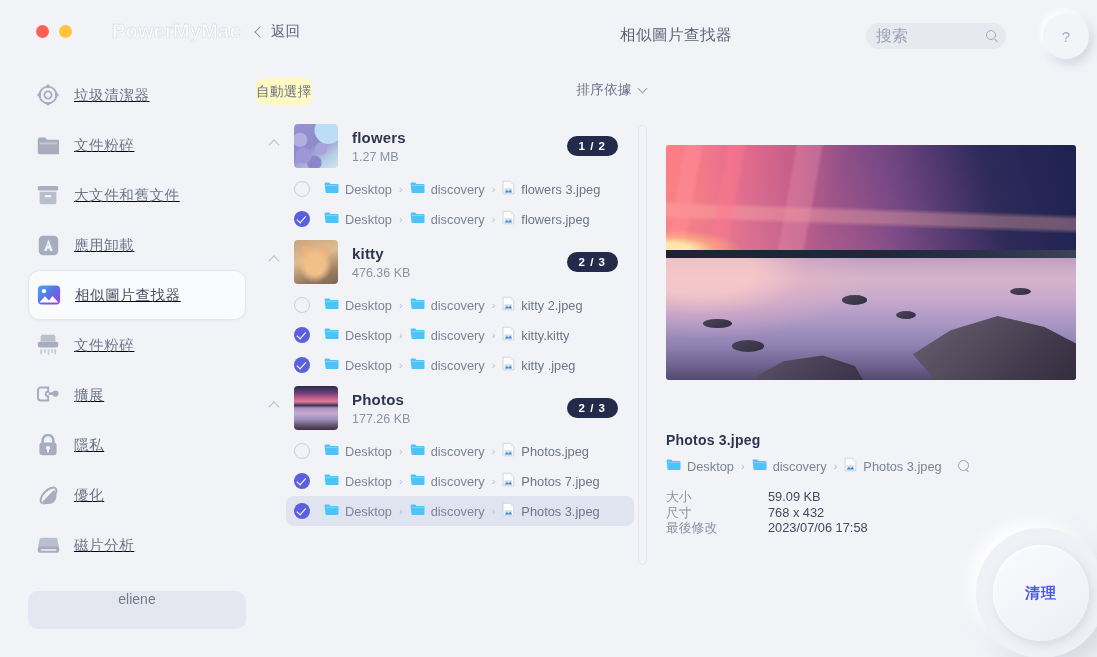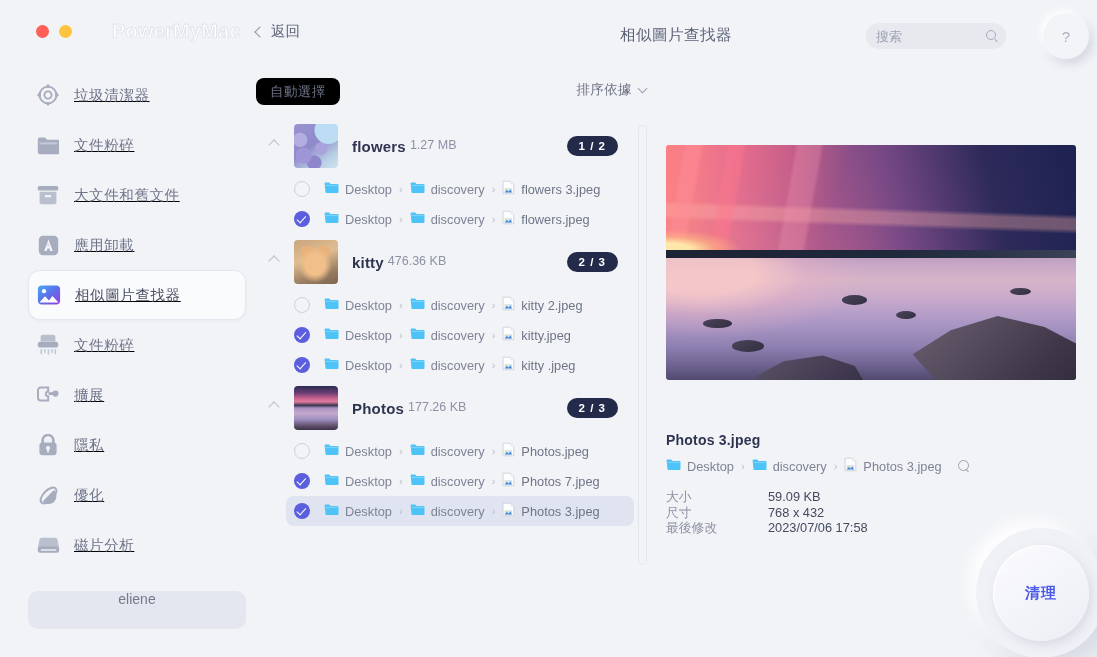--- a/index.html
+++ b/index.html
@@ -36,21 +36,21 @@
     font-size: 15.5px; color: #5b6277; letter-spacing: .5px;
   }
   .searchbox {
     position: absolute; top: 23px; left: 858px;
     width: 140px; height: 26px; border-radius: 13px;
     background: #e7e9ef; display: flex; align-items: center;
     padding: 0 10px; cursor: text;
   }
   .searchbox input {
     border: none; background: transparent; outline: none;
-    font-family: inherit; font-size: 13px; color: #6b7285; width: 110px;
+    font-family: inherit; font-size: 16px; color: #6b7285; width: 110px;
   }
   .searchbox input::placeholder { color: #9ba2b3; }
   .mag { width: 12px; height: 12px; position: relative; margin-left: auto; flex: none; }
   .mag::before { content:''; position:absolute; top:0; left:0; width:8px; height:8px; border:1.3px solid #a4abbb; border-radius:50%; }
   .mag::after { content:''; position:absolute; bottom:0.5px; right:0.5px; width:4px; height:1.3px; background:#a4abbb; transform: rotate(45deg); }
   .help-btn {
     position: absolute; top: 13px; left: 1035px;
     width: 46px; height: 46px; border-radius: 50%;
     background: #f3f4f8;
     box-shadow: -3px -3px 7px rgba(255,255,255,.95), 4px 5px 10px rgba(163,172,192,.38);
@@ -77,21 +77,21 @@
     position: absolute; bottom: 28px; left: 20px;
     width: 218px; height: 38px; border-radius: 10px;
     background: #e4e7ef; display: flex; justify-content: center;
     color: #737a8d; font-size: 14px; cursor: pointer;
   }
 
   
   .list-toolbar { position: absolute; top: 78px; left: 248px; width: 390px; height: 30px; }
   .auto-select {
     position: absolute; left: 0; top: 0; height: 27px;
-    padding: 0 14px; border-radius: 8px; background: #000000;
+    padding: 0 0; border-radius: 8px; background: #fef9c3;
     display: flex; align-items: center; color: #6b melhores; cursor: pointer;
     font-size: 13.5px; color: #6b7285; letter-spacing: .4px;
   }
   .sort-by {
     position: absolute; right: 0; top: 3px;
     display: flex; align-items: center; gap: 7px;
     color: #6b7285; font-size: 13.5px; cursor: pointer; letter-spacing: .4px;
   }
   .chev-down { width: 7px; height: 7px; border-right: 1.5px solid #9aa1b2; border-bottom: 1.5px solid #9aa1b2; transform: rotate(45deg); margin-bottom: 3px; }
 
@@ -126,21 +126,21 @@
       radial-gradient(circle at 30% 28%, #e8b07a 0 14%, transparent 16%),
       radial-gradient(circle at 66% 28%, #e8b07a 0 14%, transparent 16%),
       linear-gradient(160deg, #c9a57f 0%, #e0bd90 40%, #9a7e62 75%, #7d6550 100%);
   }
   .thumb.photos {
     background:
       linear-gradient(to bottom,
         #2a2a52 0%, #6b3f75 16%, #c8608e 28%, #e07a9e 36%,
         #3a3550 44%, #a98fc0 50%, #c6a8cc 62%, #9d8fc0 76%, #5a4a63 92%, #3c3347 100%);
   }
-  .group-meta { margin-left: 14px; display: flex; gap: 4px; }
+  .group-meta { margin-left: 14px; display: flex; flex-direction: column; gap: 4px; }
   .group-name { font-size: 15px; color: #2f3550; font-weight: bold; letter-spacing: .2px; }
   .group-size { font-size: 12.5px; color: #8b92a4; }
   .count-badge {
     margin-left: auto; margin-right: 18px;
     background: #232a4a; color: #ffffff;
     font-size: 11.5px; font-weight: bold;
     border-radius: 10px; padding: 4px 12px;
     letter-spacing: 1px;
   }
   .file-row {
@@ -512,21 +512,21 @@
               </svg></span>
             <span>discovery</span>
             <span class="sep">›</span>
             <span class="ic"><svg width="13" height="15" viewBox="0 0 13 15">
                 <path d="M1 1.2h7.4l3.4 3.3v9.3H1z" fill="#fdfdfe" stroke="#ced4df" stroke-width="1"></path>
                 <path d="M8.3 1.3v3.3h3.4" fill="#e8ebf1"></path>
                 <rect x="2.6" y="8.2" width="7.4" height="4.3" fill="#cfe3f5"></rect>
                 <path d="M2.6 12.5l2.3-2.6 1.8 1.8 1.6-2.1 1.7 2.9z" fill="#3f87d6"></path>
                 <circle cx="4.3" cy="9.5" r="0.8" fill="#f5d76e"></circle>
               </svg></span>
-            <span class="fname">kitty.jpeg</span>
+            <span class="fname">kitty.kitty</span>
           </span>
         </div>
         <div class="file-row">
           <span class="cb on"></span>
           <span class="crumb">
             <span class="ic"><svg width="15" height="13" viewBox="0 0 15 13">
                 <path d="M0.6 2.6a1 1 0 011-1h3.6l1.3 1.5h7a1 1 0 011 1v7a1 1 0 01-1 1h-11a1 1 0 01-1-1z" fill="#4ec3f7"></path>
                 <path d="M1.6 3.9h11.9v1.1H1.6z" fill="#7ed3fa"></path>
               </svg></span>
             <span>Desktop</span>

